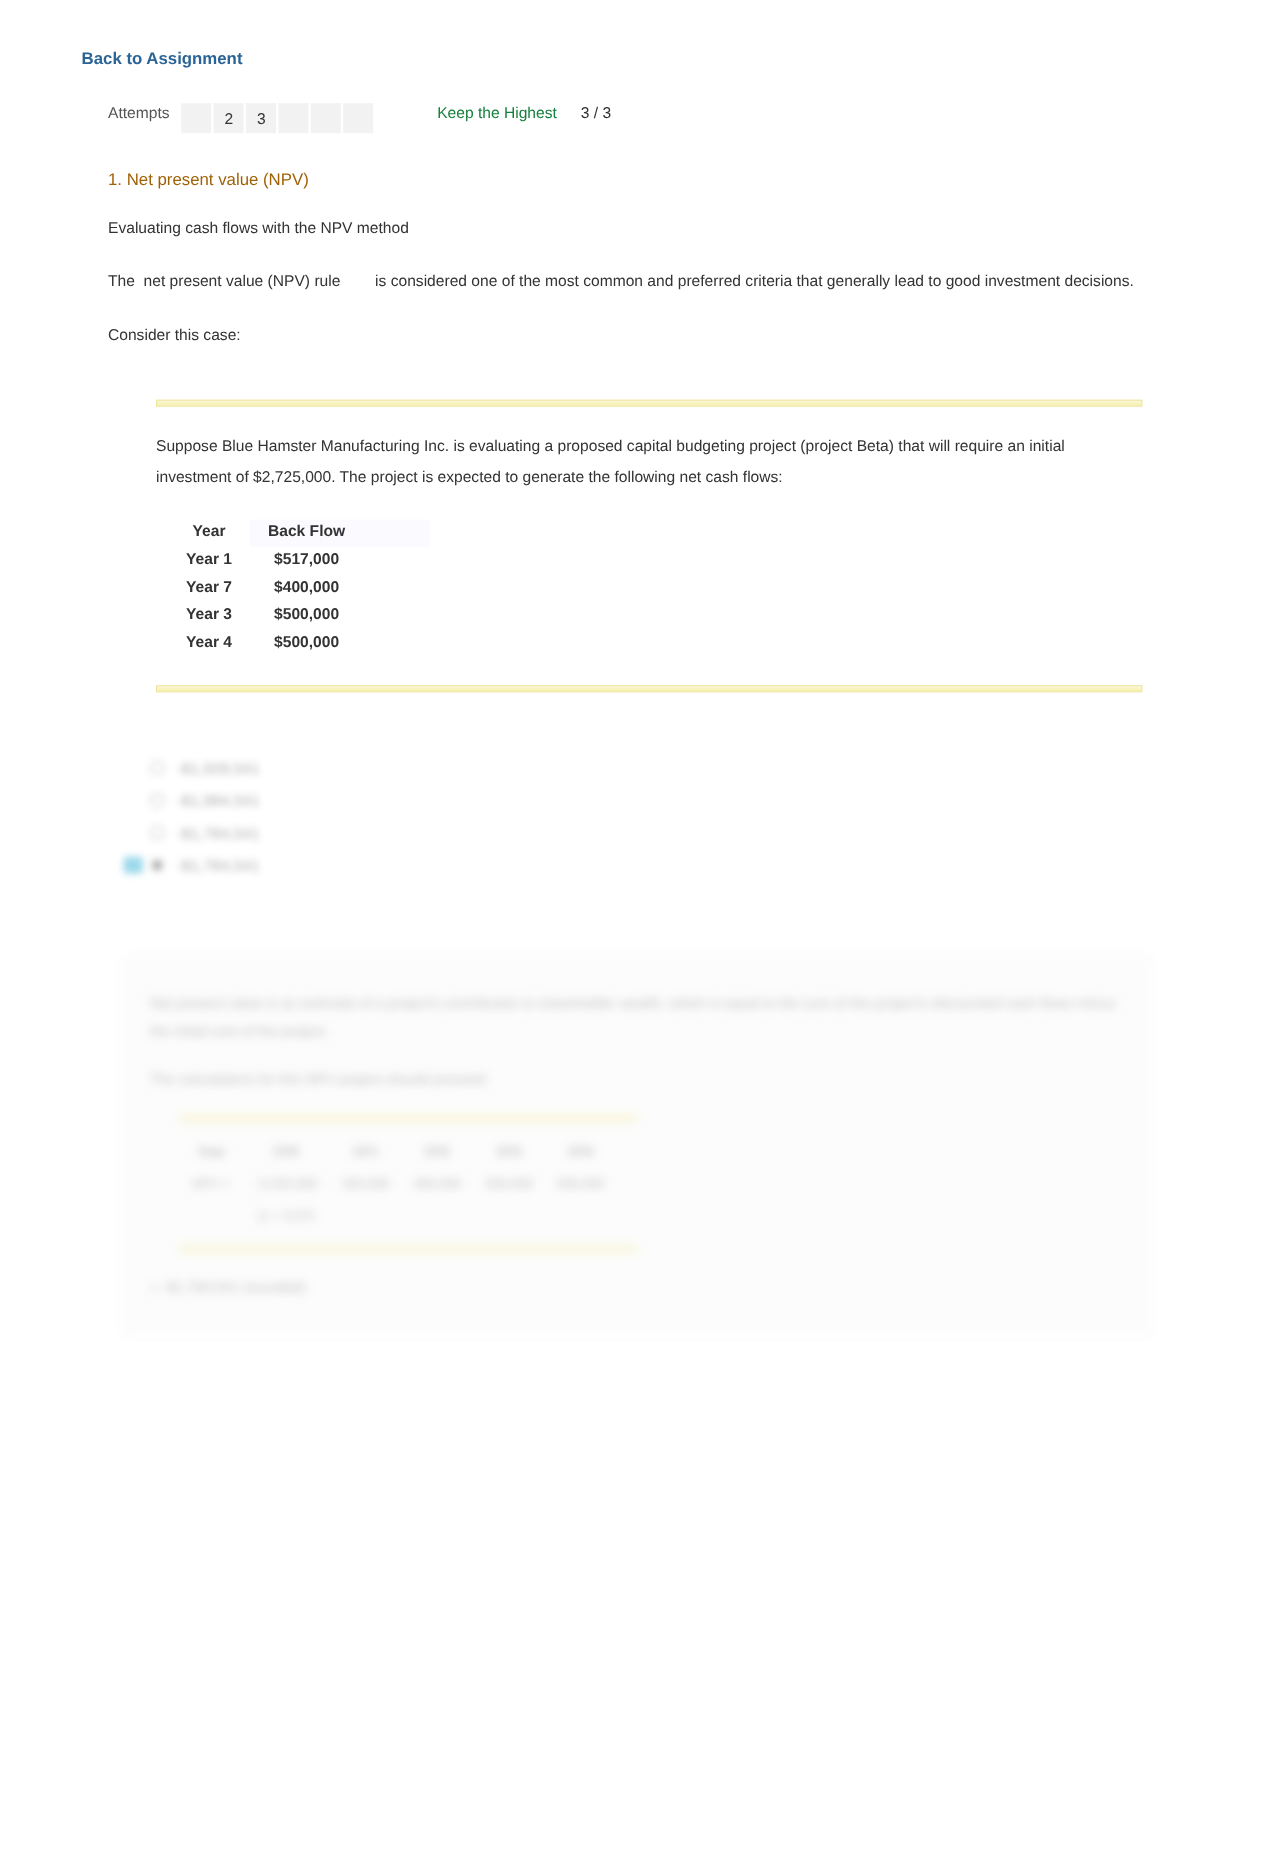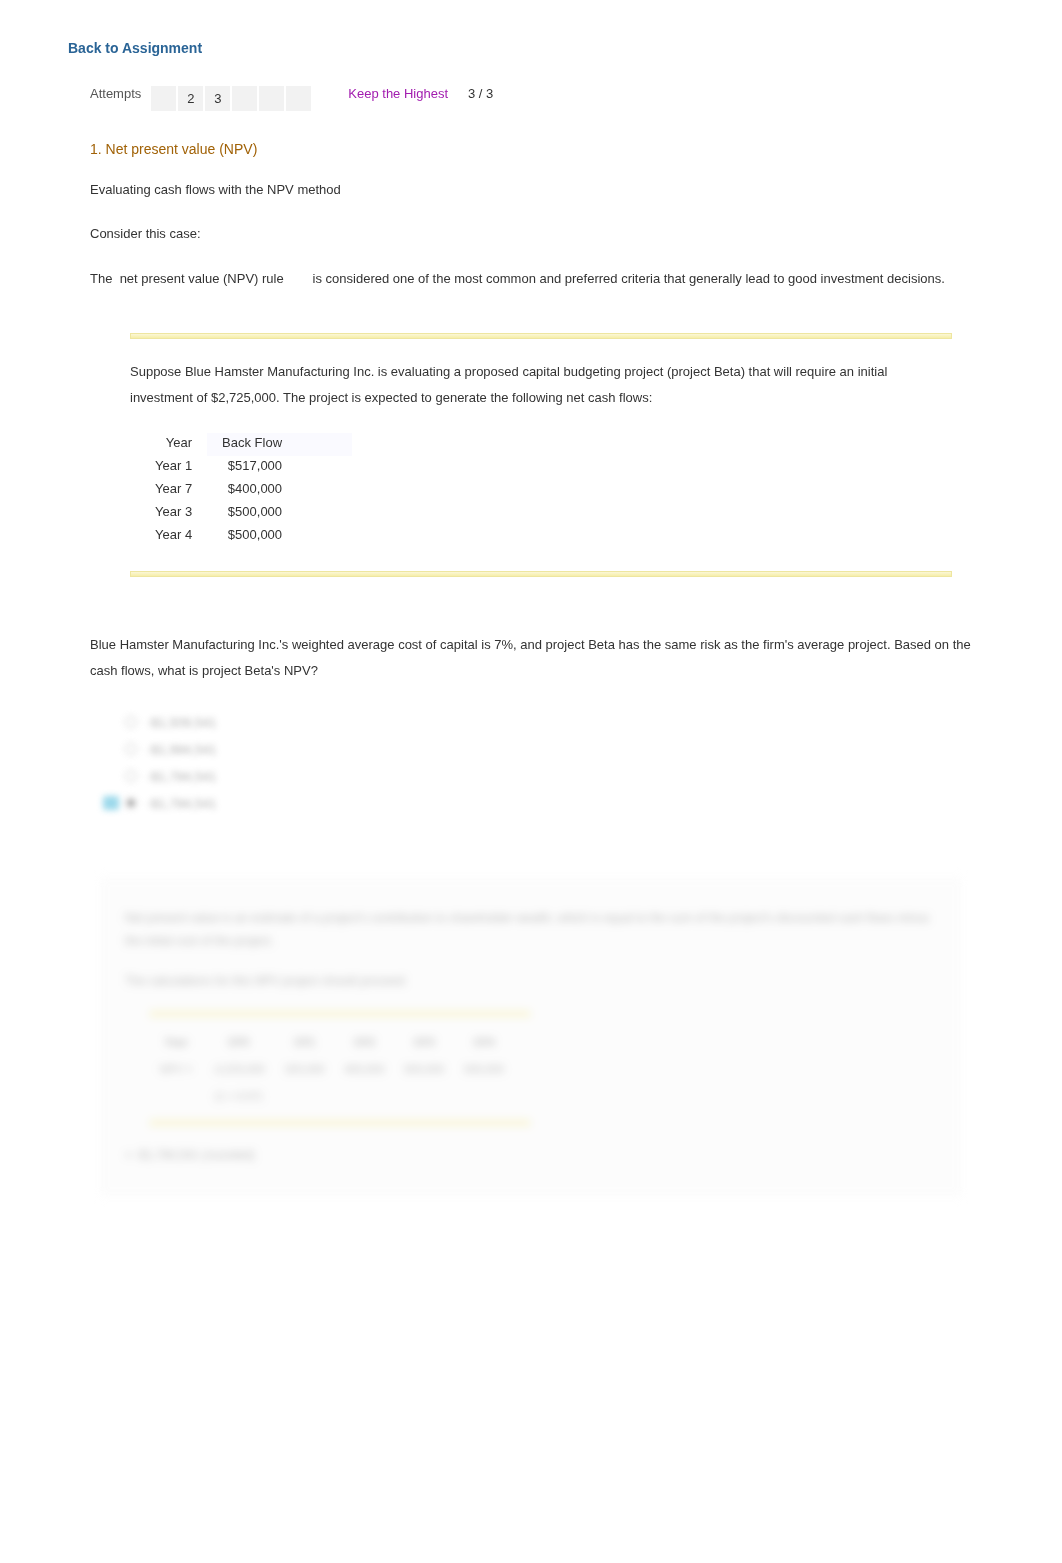--- a/index.html
+++ b/index.html
@@ -35,21 +35,21 @@
       width: 25px;
       height: 25px;
       background: #f2f2f2;
       display: flex;
       align-items: center;
       justify-content: center;
       font-size: 13px;
       color: #333;
     }
     .attempt-box.empty { color: transparent; }
-    .keep-highest { margin-left: 27px; color: #a21caf; }
+    .keep-highest { margin-left: 43px; color: #15803d; }
     .score { margin-left: 10px; }
     .question-title {
       color: #a16207;
       font-size: 14px;
       padding-left: 20px;
       margin-bottom: 25px;
     }
     .section-heading {
       font-size: 13px;
       padding-left: 20px;
@@ -76,23 +76,23 @@
       font-size: 13px;
       line-height: 2.0;
       margin-bottom: 20px;
     }
     .cashflow-table {
       margin: 10px 0 0 25px;
       border-collapse: collapse;
       font-size: 13px;
     }
     .cashflow-table th, .cashflow-table td {
-      text-align: right;
+      text-align: center;
       padding: 4px 30px 4px 0;
-      font-weight: normal;
+      font-weight: bold;
     }
     .cashflow-table thead th {
       position: relative;
     }
     .header-shade {
       position: absolute;
       left: -15px;
       right: -40px;
       top: 2px;
       bottom: -2px;
@@ -191,28 +191,28 @@
       <span class="attempt-box empty"></span>
     </span>
     <span class="keep-highest">Keep the Highest</span>
     <span class="score">3 / 3</span>
   </div>
 
   <div class="question-title">1. Net present value (NPV)</div>
 
   <div class="section-heading">Evaluating cash flows with the NPV method</div>
 
-  <p class="body-text">Consider this case:</p>
-
   <p class="body-text">
     <span>The</span>
     &nbsp;<span class="rule-term">net present value (NPV) rule</span>&nbsp;&nbsp;&nbsp;&nbsp;&nbsp;&nbsp;&nbsp;
     <span>is considered one of the most common and preferred criteria that generally lead to good investment decisions.</span>
   </p>
 
+  <p class="body-text">Consider this case:</p>
+
   <div class="case-box">
     <div class="case-bar"></div>
     <p class="case-text">Suppose Blue Hamster Manufacturing Inc. is evaluating a proposed capital budgeting project (project Beta) that will require an initial investment of $2,725,000. The project is expected to generate the following net cash flows:</p>
     <table class="cashflow-table">
       <thead>
         <tr>
           <th>Year</th>
           <th><span class="header-shade"></span><span>Back Flow</span></th>
         </tr>
       </thead>
@@ -231,21 +231,20 @@
         </tr>
         <tr>
           <td>Year 4</td>
           <td>$500,000</td>
         </tr>
       </tbody>
     </table>
     <div class="case-bar" style="margin-top:25px;margin-bottom:0;"></div>
   </div>
 
-  <p class="question-text">Blue Hamster Manufacturing Inc.'s weighted average cost of capital is 7%, and project Beta has the same risk as the firm's average project. Based on the cash flows, what is project Beta's NPV?</p>
 
   <div class="options">
     <label class="option">
       <span class="radio-dot"></span>
       <span>-$1,509,541</span>
     </label>
     <label class="option">
       <span class="radio-dot"></span>
       <span>-$1,984,541</span>
     </label>

